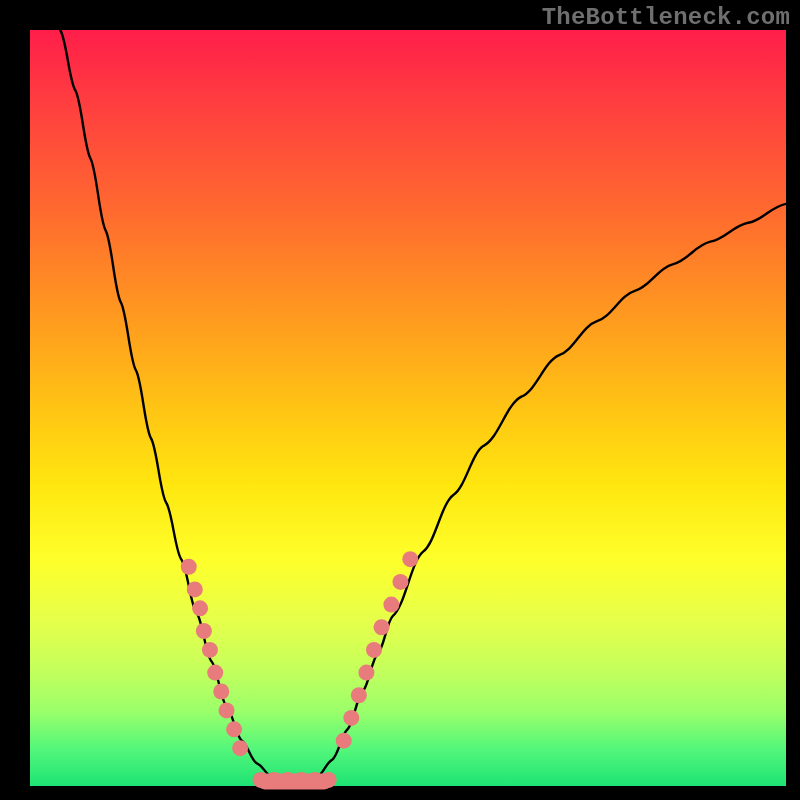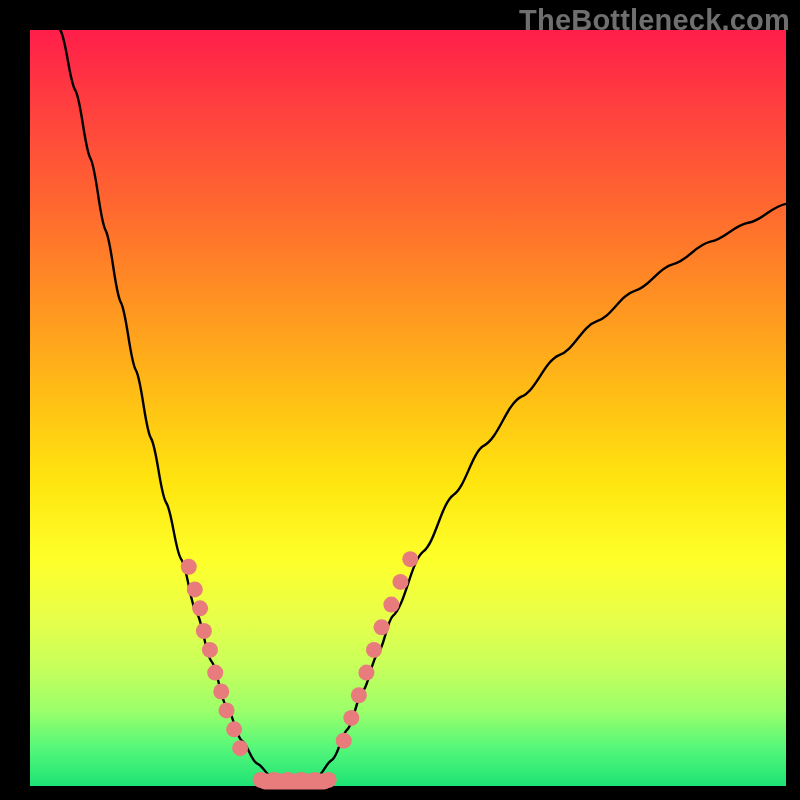--- a/index.html
+++ b/index.html
@@ -34,22 +34,22 @@
       #c8ff5a 84%,
       #9cff6a 90%,
       #55f77a 95%,
       #1de375 100%
     );
   }
   .watermark {
     position: absolute;
     top: 4px;
     right: 10px;
-    font-family: Liberation Sans, sans-serif;
-    font-size: 29px;
+    font-family: Liberation Mono, monospace;
+    font-size: 24px;
     font-weight: 600;
     color: #6f6f6f;
     letter-spacing: 0.2px;
     user-select: none;
   }
   svg {
     position: absolute;
     left: 0;
     top: 0;
   }

